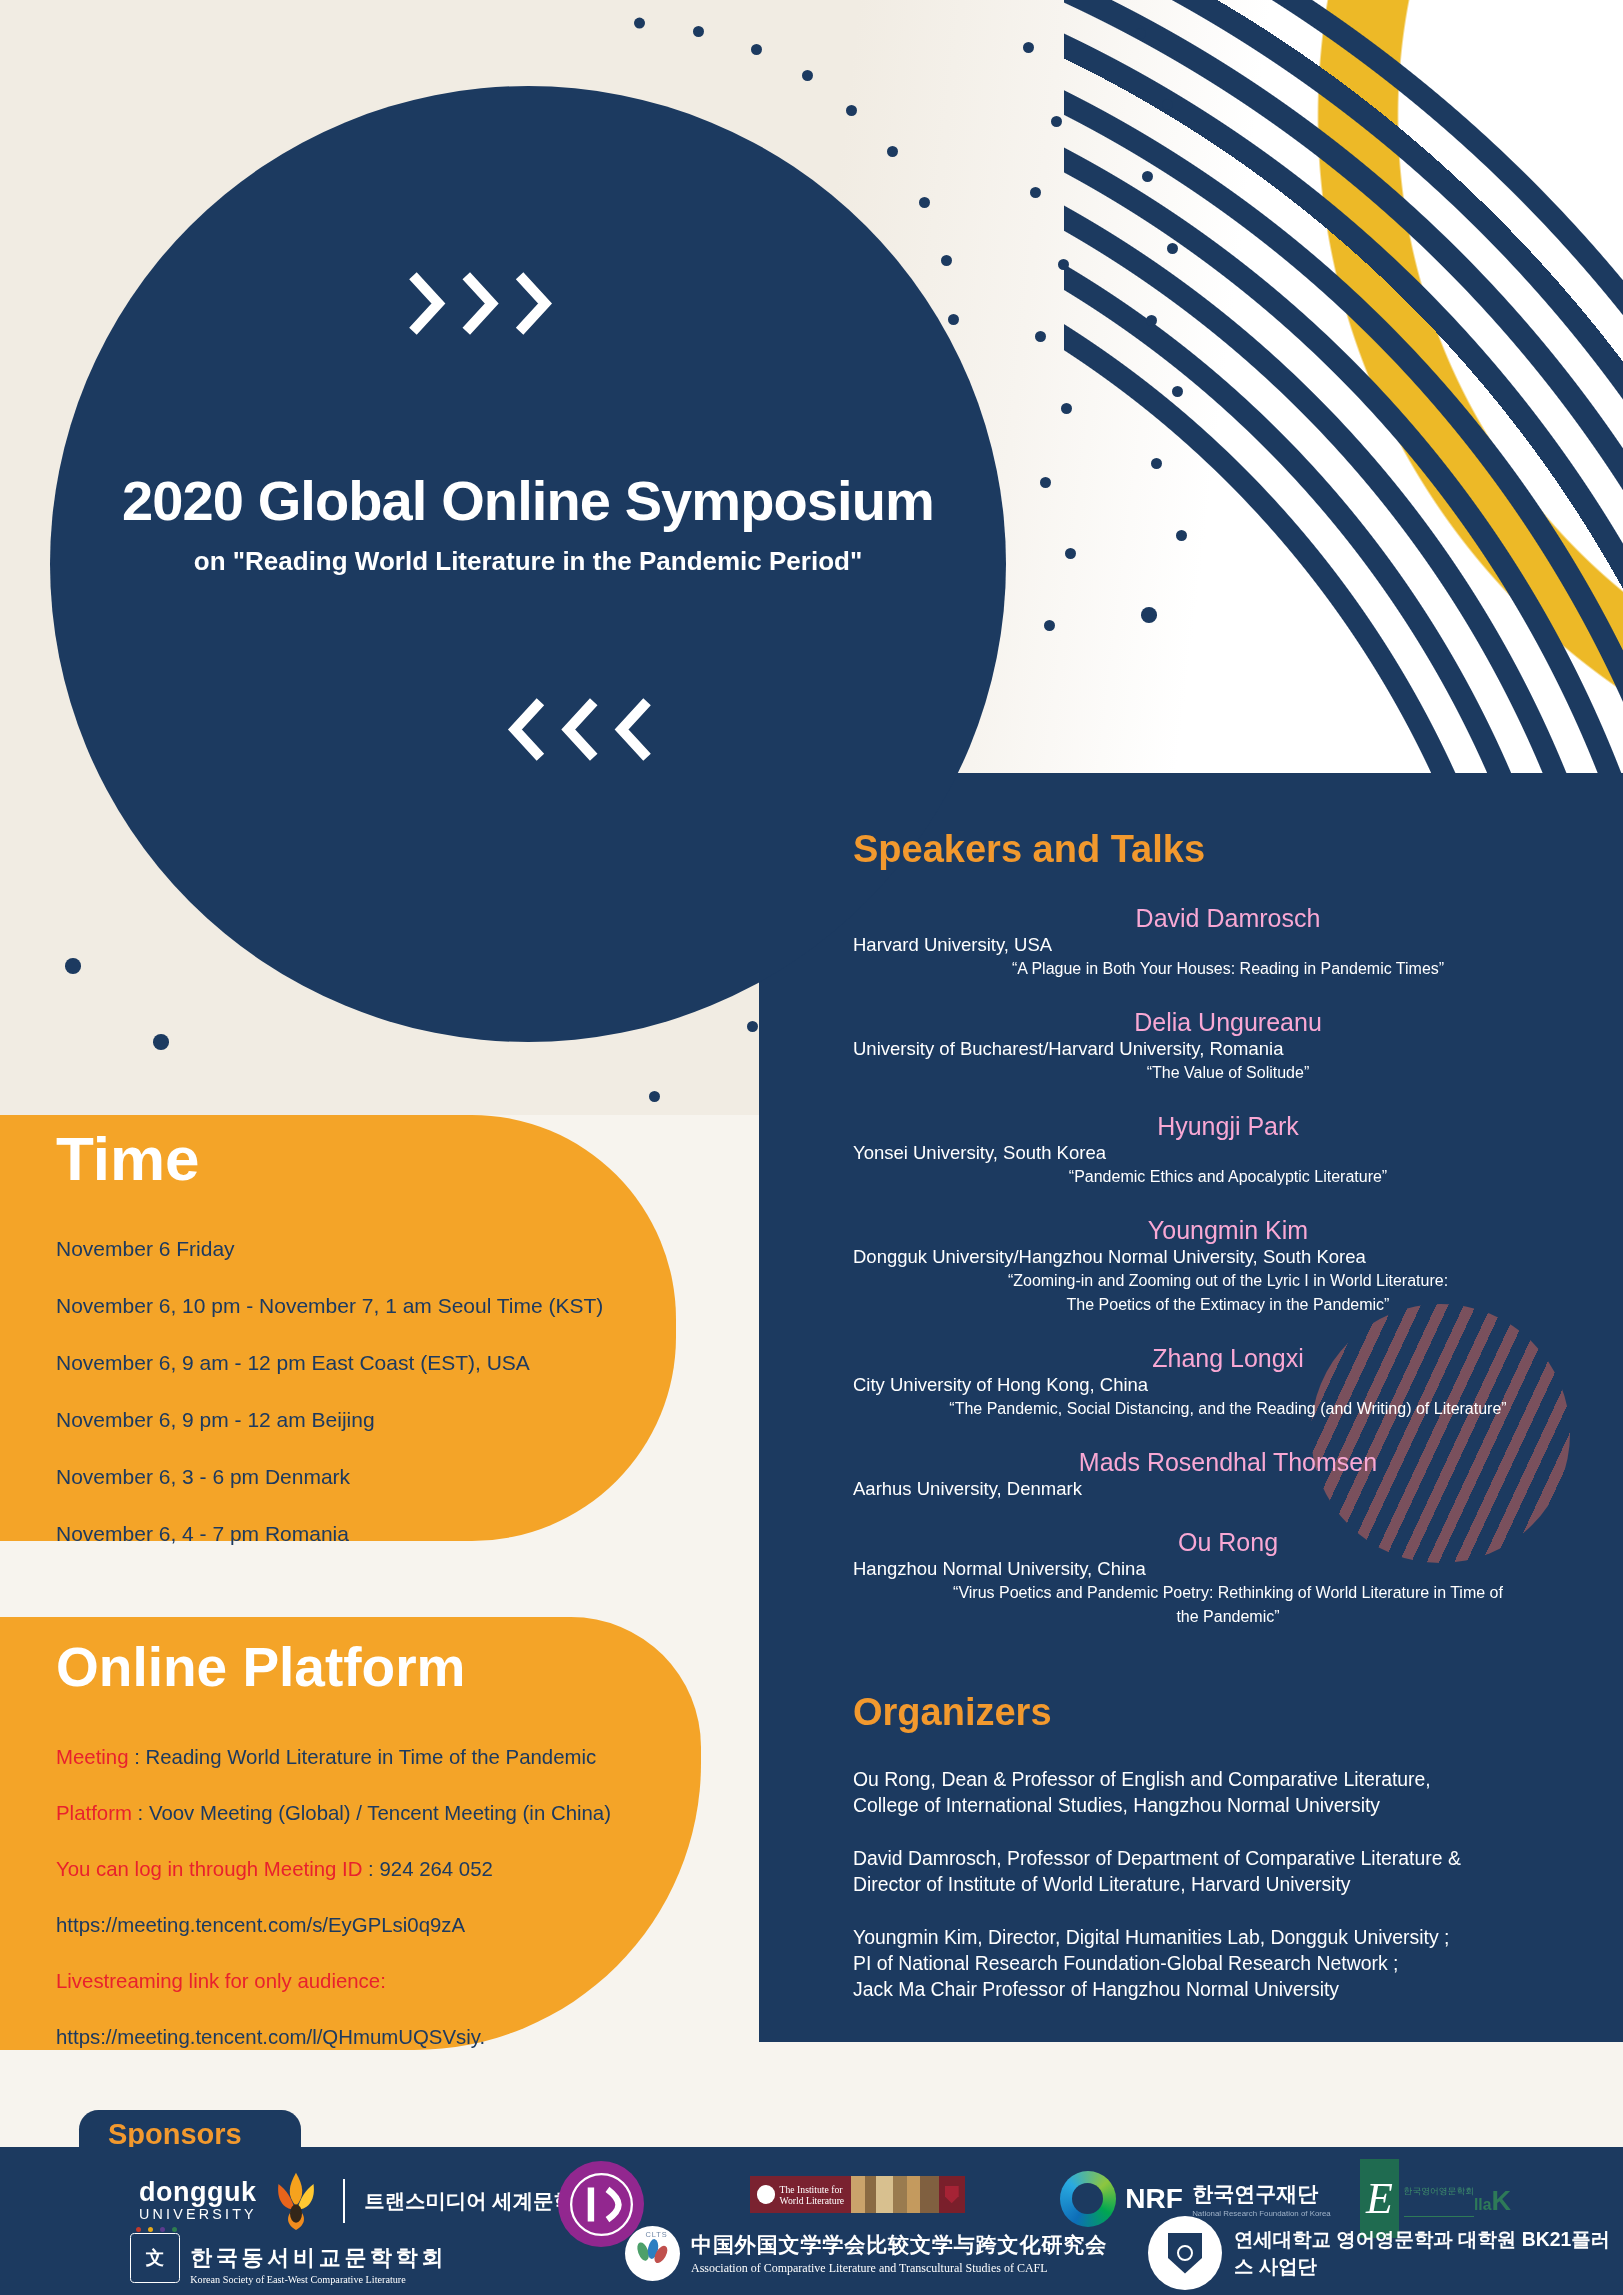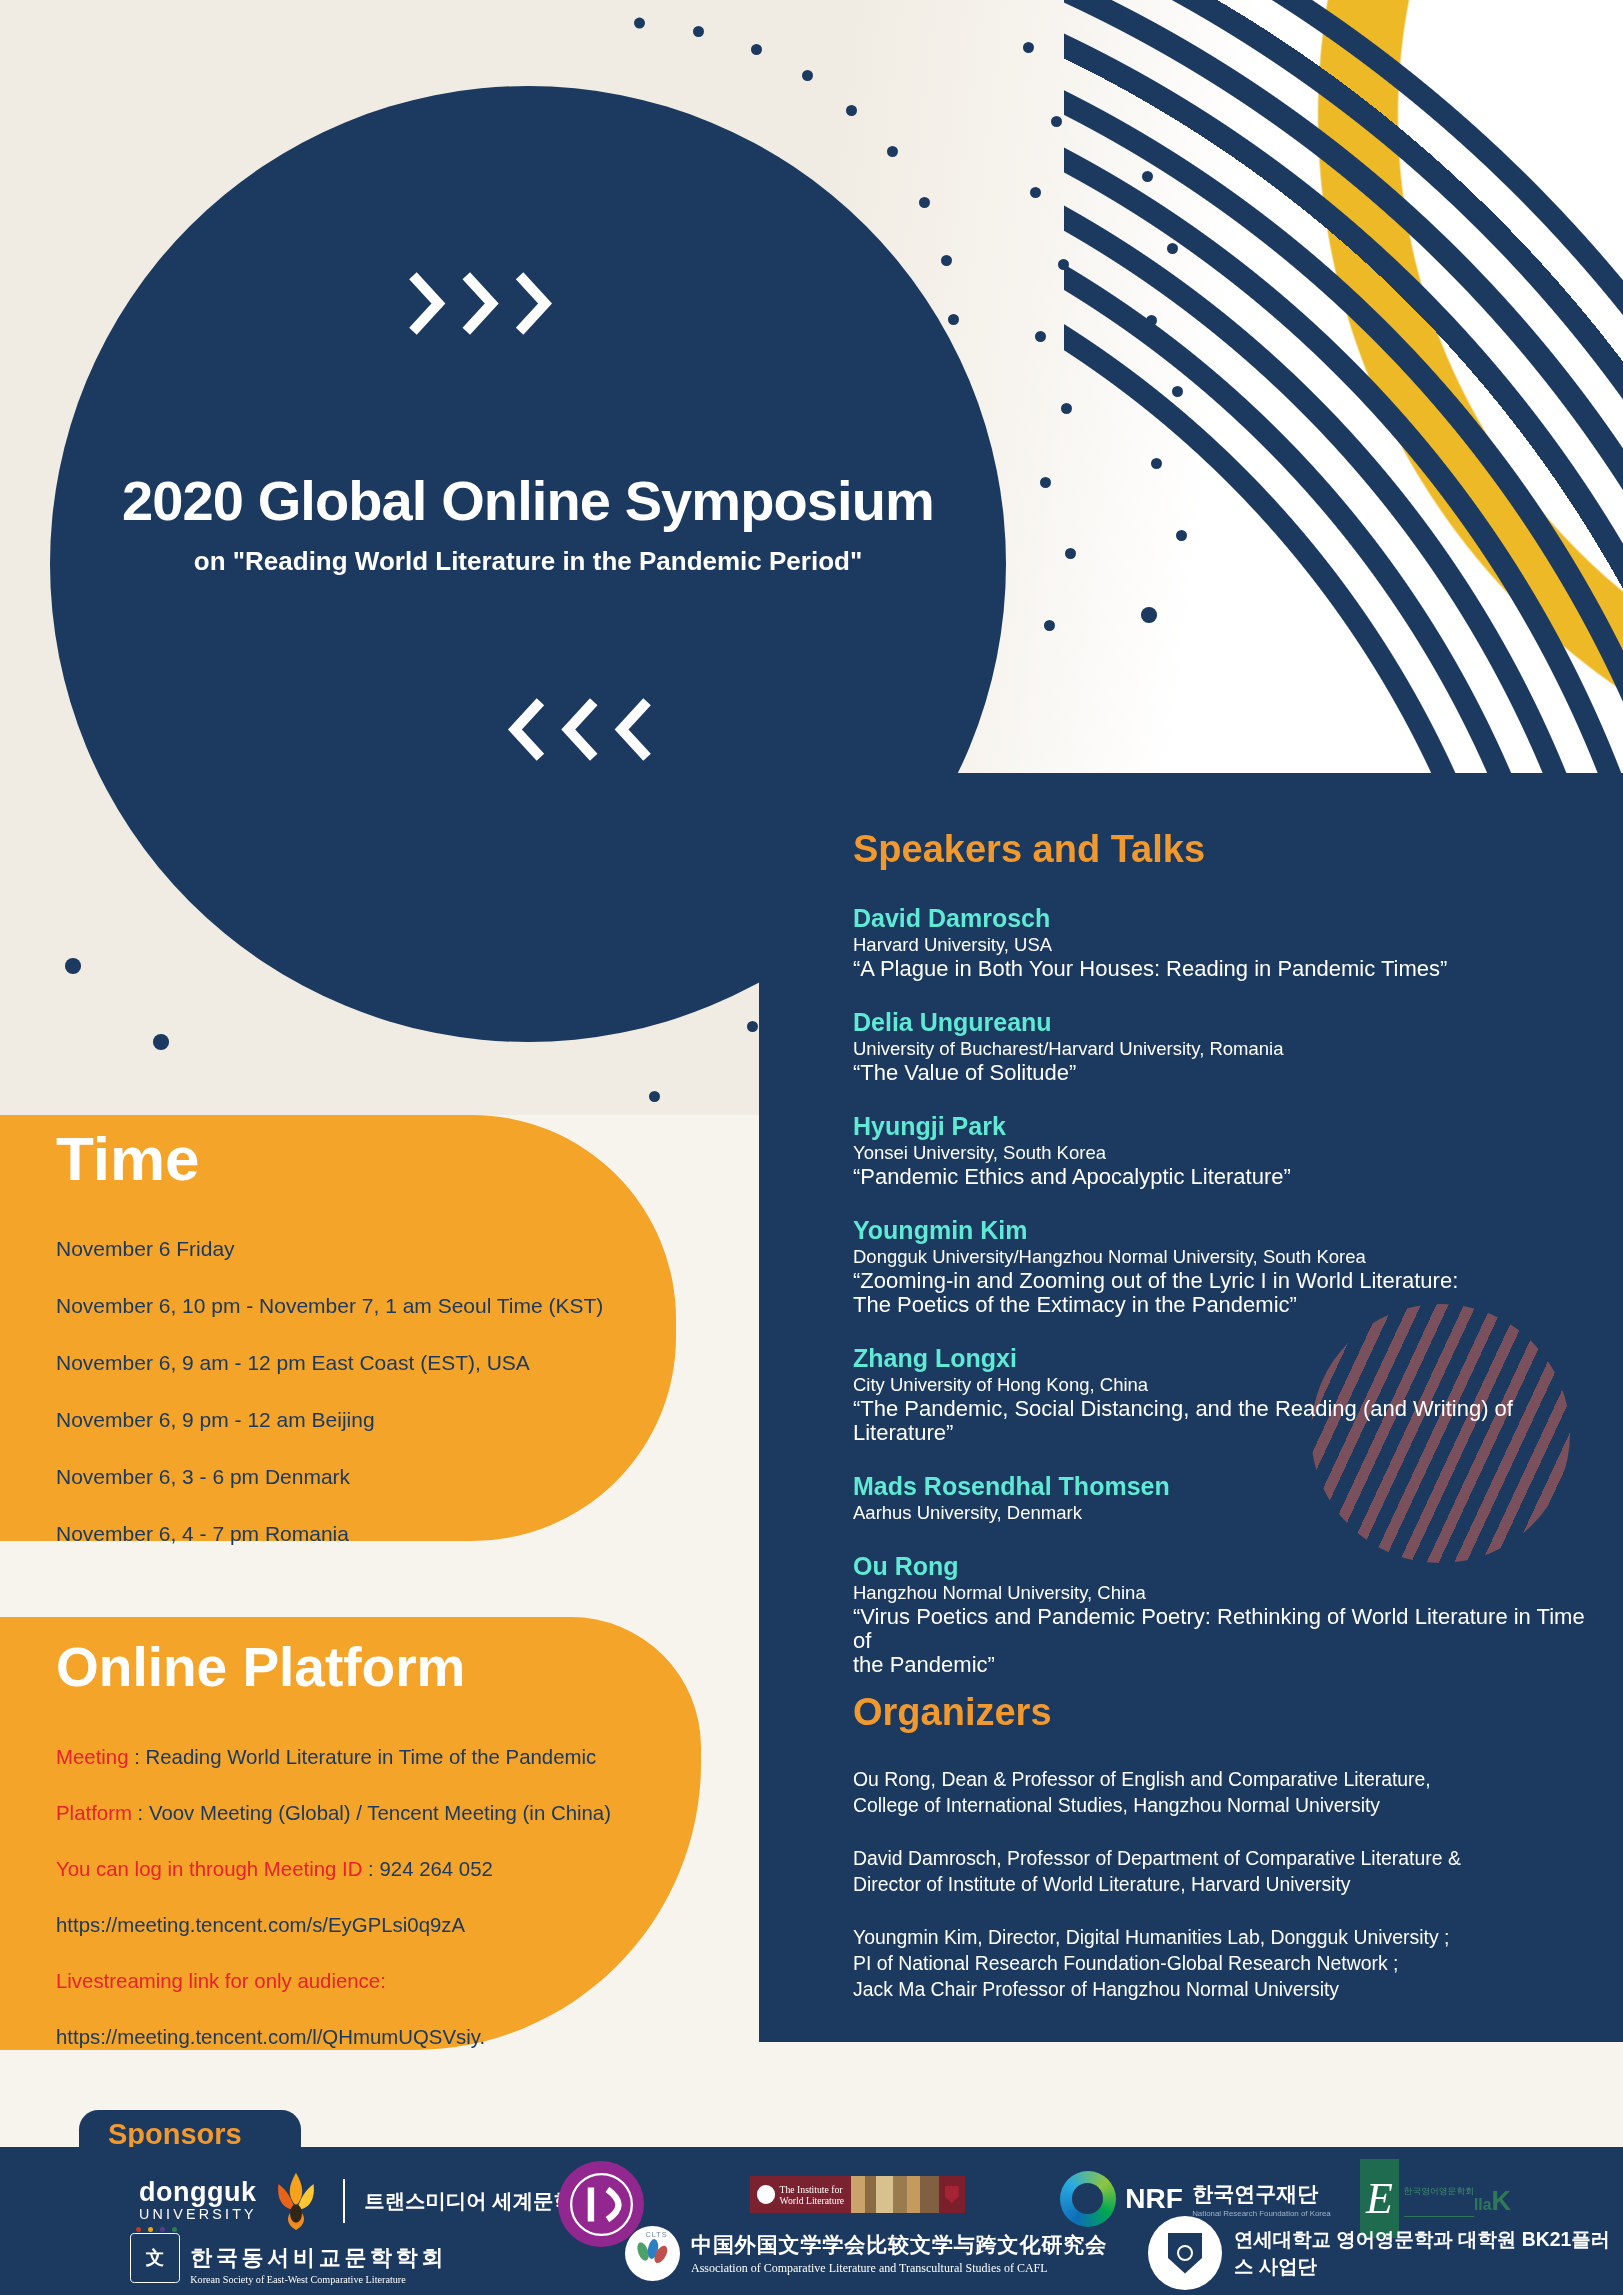--- a/index.html
+++ b/index.html
@@ -58,23 +58,23 @@
   .chev svg{display:block;}
   .title1{position:absolute;left:50%;transform:translateX(-50%);top:382px;width:1064px;text-align:center;
     color:#fff;font-size:56px;font-weight:bold;letter-spacing:-0.9px;white-space:nowrap;z-index:3;}
   .title2{position:absolute;left:50%;transform:translateX(-50%);top:460px;width:972px;text-align:center;
     color:#fff;font-size:26px;font-weight:bold;white-space:nowrap;z-index:3;}
   
   .speakers{position:absolute;left:94px;top:55px;width:750px;z-index:3;}
   .organizers{position:absolute;left:94px;top:918px;width:750px;z-index:3;}
   .sec-head{color:#f2992e;font-size:38px;font-weight:bold;margin:0 0 32px 0;}
   .sp-item{margin:0 0 26px 0;}
-  .sp-name{color:#5eead4;font-size:25px;font-weight:bold;line-height:30px;}
+  .sp-name{color:#f9a8d4;font-size:25px;font-weight:normal;line-height:30px;text-align:center;}
   .sp-affil{color:#fff;font-size:18.5px;line-height:24px;}
-  .sp-talk{color:#fff;font-size:22px;line-height:24px;white-space:pre-line;}
+  .sp-talk{color:#fff;font-size:16px;line-height:24px;white-space:pre-line;text-align:center;}
   .org-entry{color:#fff;font-size:19.4px;line-height:26px;white-space:pre-line;margin:0 0 27px 0;}
   
   .time-card{position:absolute;left:0;top:1115px;width:676px;height:426px;background:#f4a428;
     border-radius:0 204px 204px 0;z-index:2;}
   .plat-card{position:absolute;left:0;top:1617px;width:701px;height:433px;background:#f4a428;
     border-radius:0 130px 287px 0;z-index:2;}
   .card-head{position:absolute;left:56px;color:#fff;font-weight:bold;}
   .time-head{top:8.3px;font-size:62px;}
   .plat-head{top:17.6px;font-size:55px;}
   .time-lines{position:absolute;left:56px;top:105px;}

